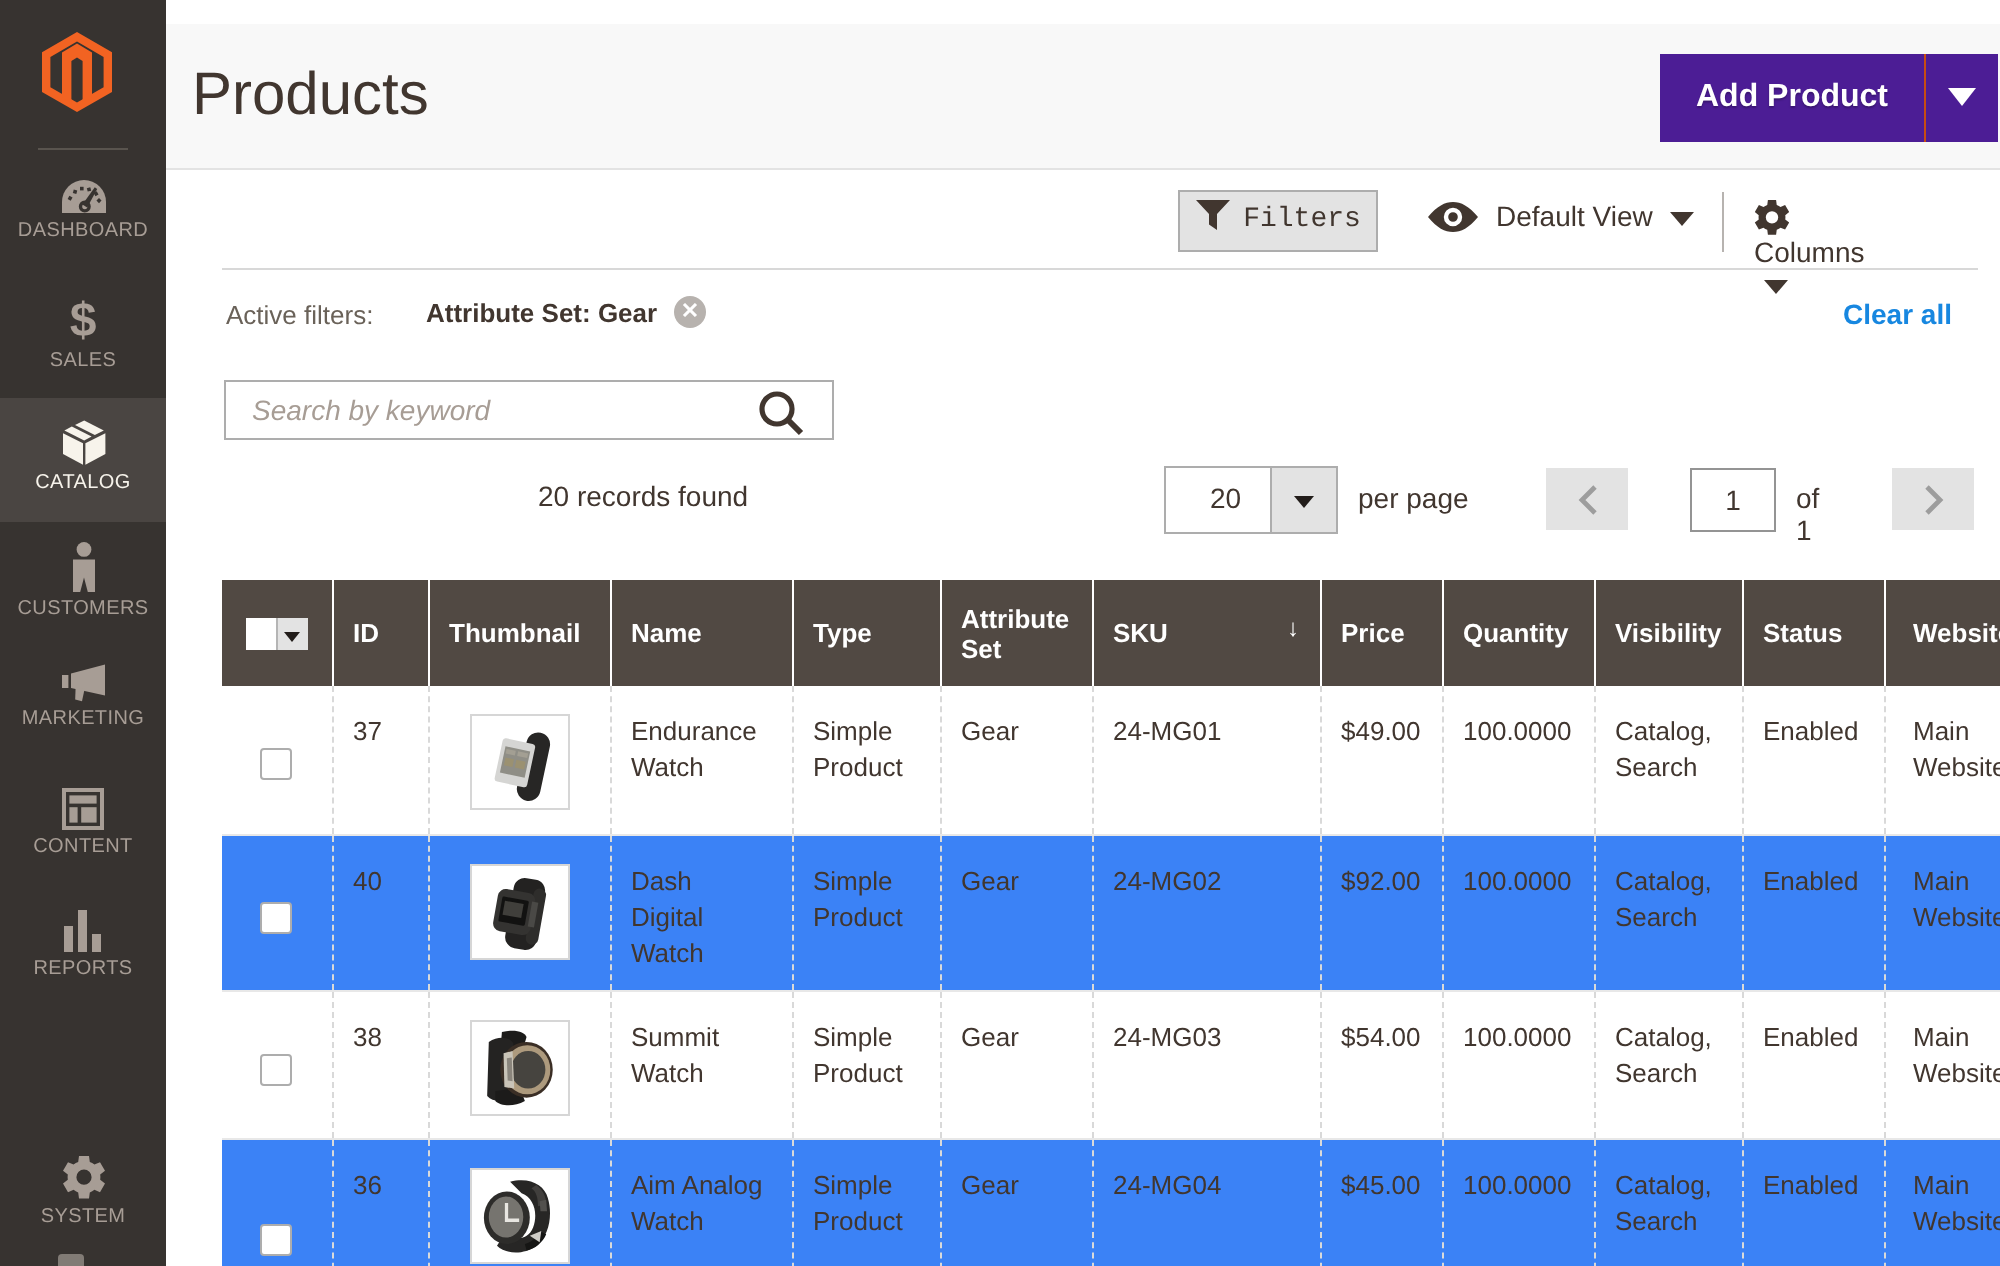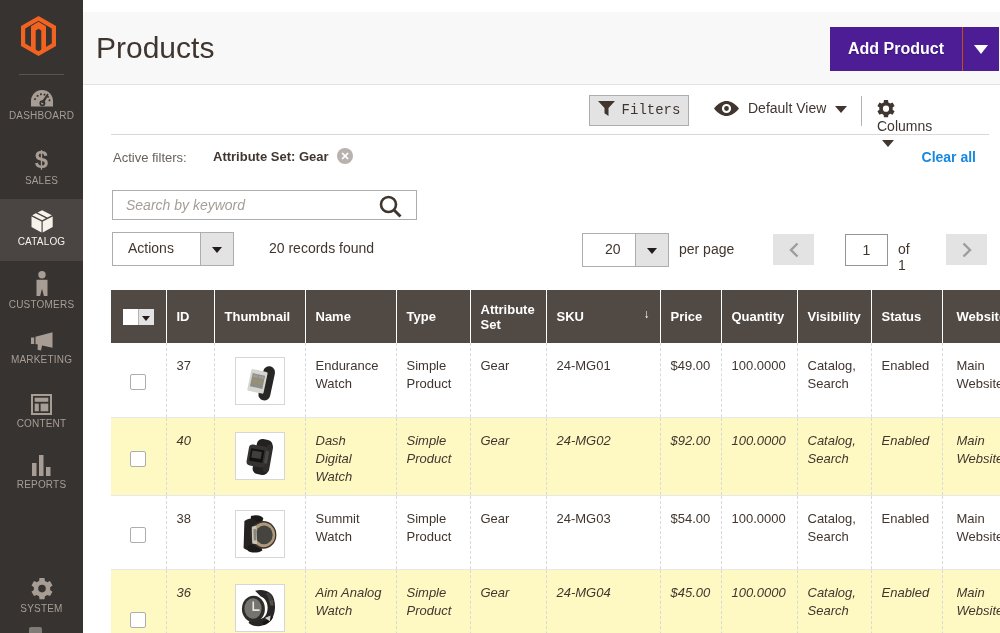--- a/index.html
+++ b/index.html
@@ -69,21 +69,21 @@
 #pgnum { position:absolute; left:762px; top:222px; width:43px; height:32px; border:1px solid #949494; background:#fff; font-size:14px; text-align:center; line-height:30px; }
 #pgof { position:absolute; left:815px; top:229px; font-size:14px; }
 
 
 #grid { position:absolute; left:28px; top:278px; width:889px; height:355px; overflow:hidden; }
 table { border-collapse:collapse; table-layout:fixed; width:909px; }
 th { background:#514943; color:#fff; font-size:13px; font-weight:bold; text-align:left; vertical-align:middle; padding:1px 10px; border-left:1px solid #fff; height:53px; }
 th:first-child { border-left:none; }
 td { font-size:13px; color:#41362f; vertical-align:top; text-align:left; padding:14px 10px 9px; border-left:1px dashed #d9d9d9; border-bottom:1px solid #e8e8e8; line-height:18px; }
 td:first-child { border-left:none; }
-tr.even td { background:#fef9c3;font-style:italic; }
+tr.even td { background:#3b82f6; }
 td.ck { vertical-align:middle; }
 .cb { width:16px; height:16px; background:#fff; border:1px solid #adadad; border-radius:2px; margin:0 auto; }
 #selall { width:31px; height:16px; background:#fff; position:relative; margin:0 auto; }
 #selall .ar { position:absolute; right:0; top:0; width:16px; height:16px; background:#e3e3e3; border-left:1px solid #b5b5b5; text-align:center; }
 #selall .ar .caret-s { border-left-width:4px; border-right-width:4px; border-top-width:5px; margin-top:5px; }
 .thumb { width:50px; height:48px; background:#fff; border:1px solid #d6d6d6; margin-left:10px; }
 td:last-child, th:last-child { padding-left:14px; }
 .sortarr { float:right; font-size:12px; font-weight:normal; margin-top:-2px; }
 </style>
 </head>
@@ -203,24 +203,20 @@
   </div>
 
   <div id="search">
     <span class="ph">Search by keyword</span>
     <svg width="23" height="23" viewBox="0 0 23 23">
         <circle cx="9.5" cy="9.5" r="7.5" fill="none" stroke="#41362f" stroke-width="2.6"></circle>
         <line x1="15" y1="15" x2="21.5" y2="21.5" stroke="#41362f" stroke-width="3"></line>
       </svg>
   </div>
 
-  <div class="selbox" id="actions">
-      <span class="val">Actions</span>
-      <span class="arrseg"><span class="caret-s"></span></span>
-    </div>
   <span id="records">20 records found</span>
   <div class="selbox" id="perpagesel">
       <span class="val">20</span>
       <span class="arrseg"><span class="caret-s"></span></span>
     </div>
   <span id="perpagelbl">per page</span>
   <div class="pgbtn" id="pgprev"><svg width="10" height="16" viewBox="0 0 10 16">
         <path d="M8.5 1.5 L2 8 L8.5 14.5" fill="none" stroke="#9d9d9d" stroke-width="2.4"></path>
       </svg></div>
   <div id="pgnum">1</div>

